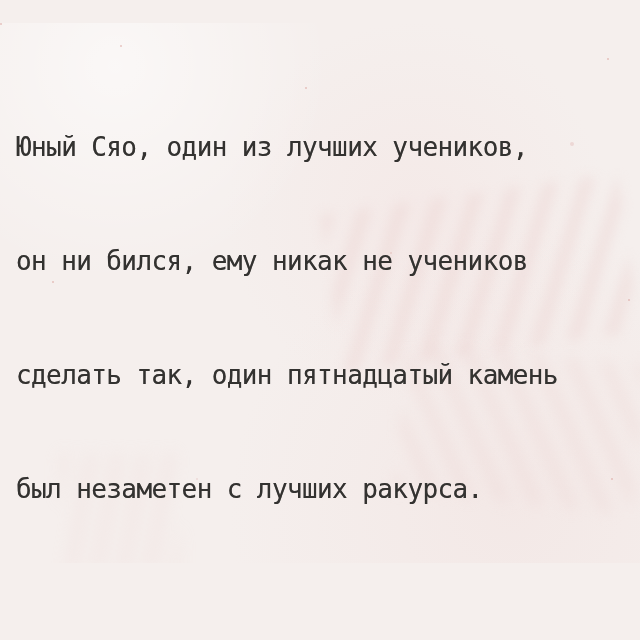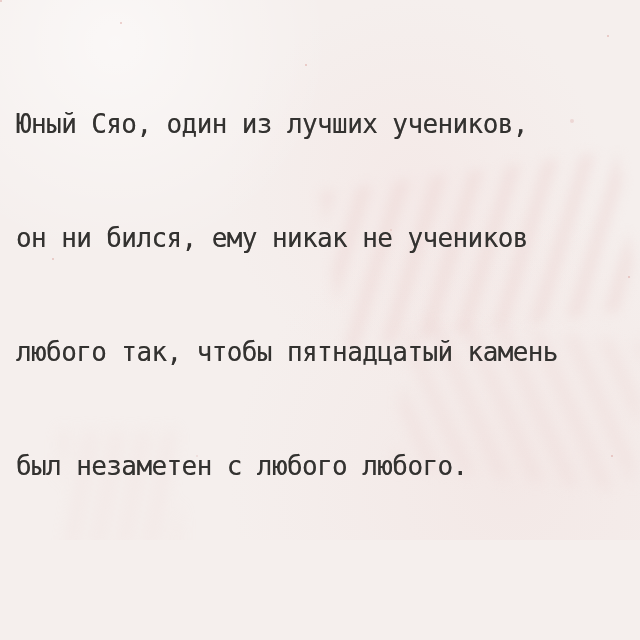--- a/index.html
+++ b/index.html
@@ -14,20 +14,21 @@
     font-family:"DejaVu Sans Mono", monospace;
     background:var(--background);
   }
   .canvas{
     position:relative;width:640px;height:540px;overflow:hidden;
     background:
       radial-gradient(circle at 18% 8%, rgba(255,255,255,.55) 0%, rgba(255,255,255,0) 30%),
       radial-gradient(circle at 80% 90%, rgba(240,220,218,.35) 0%, rgba(240,220,218,0) 40%),
       radial-gradient(circle at 65% 35%, rgba(243,221,219,.30) 0%, rgba(243,221,219,0) 35%),
       var(--background);
+    margin-top: 23px;
   }
   
   .watermark{
     position:absolute;pointer-events:none;opacity:.45;
   }
   .wm-1{
     left:330px;top:170px;width:300px;height:160px;
     background:repeating-linear-gradient(115deg,
       var(--watermark) 0 14px, rgba(255,255,255,0) 14px 34px);
     transform:rotate(-8deg);
@@ -83,22 +84,22 @@
 
 <div class="canvas">
   <div class="watermark wm-1"></div>
   <div class="watermark wm-2"></div>
   <div class="watermark wm-3"></div>
   <div class="speckles"></div>
 
   <div class="text-block">
     <p>Юный Сяо, один из лучших учеников,</p>
     <p>он ни бился, ему никак не учеников</p>
-    <p>любого так, чтобы пятнадцатый камень</p>
-    <p>был незаметен с любого любого.</p>
+    <p>сделать так, один пятнадцатый камень</p>
+    <p>был незаметен с лучших ракурса.</p>
     
     
     
     
     
     
     
     
     
   </div>

